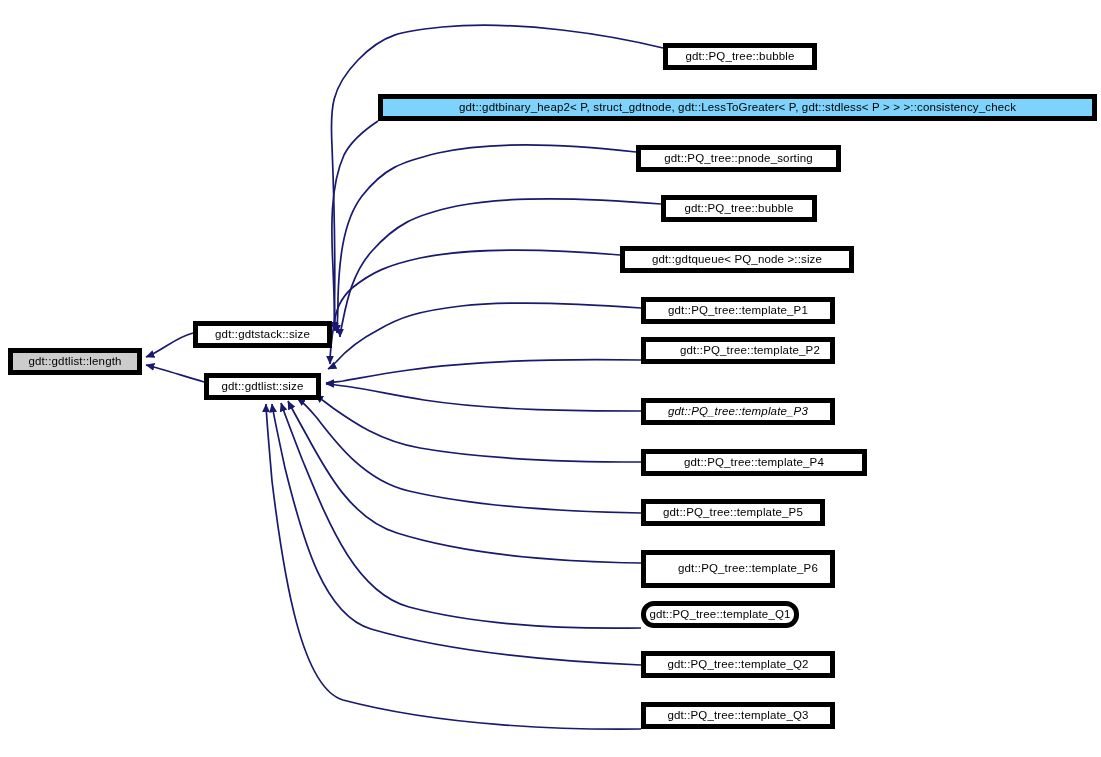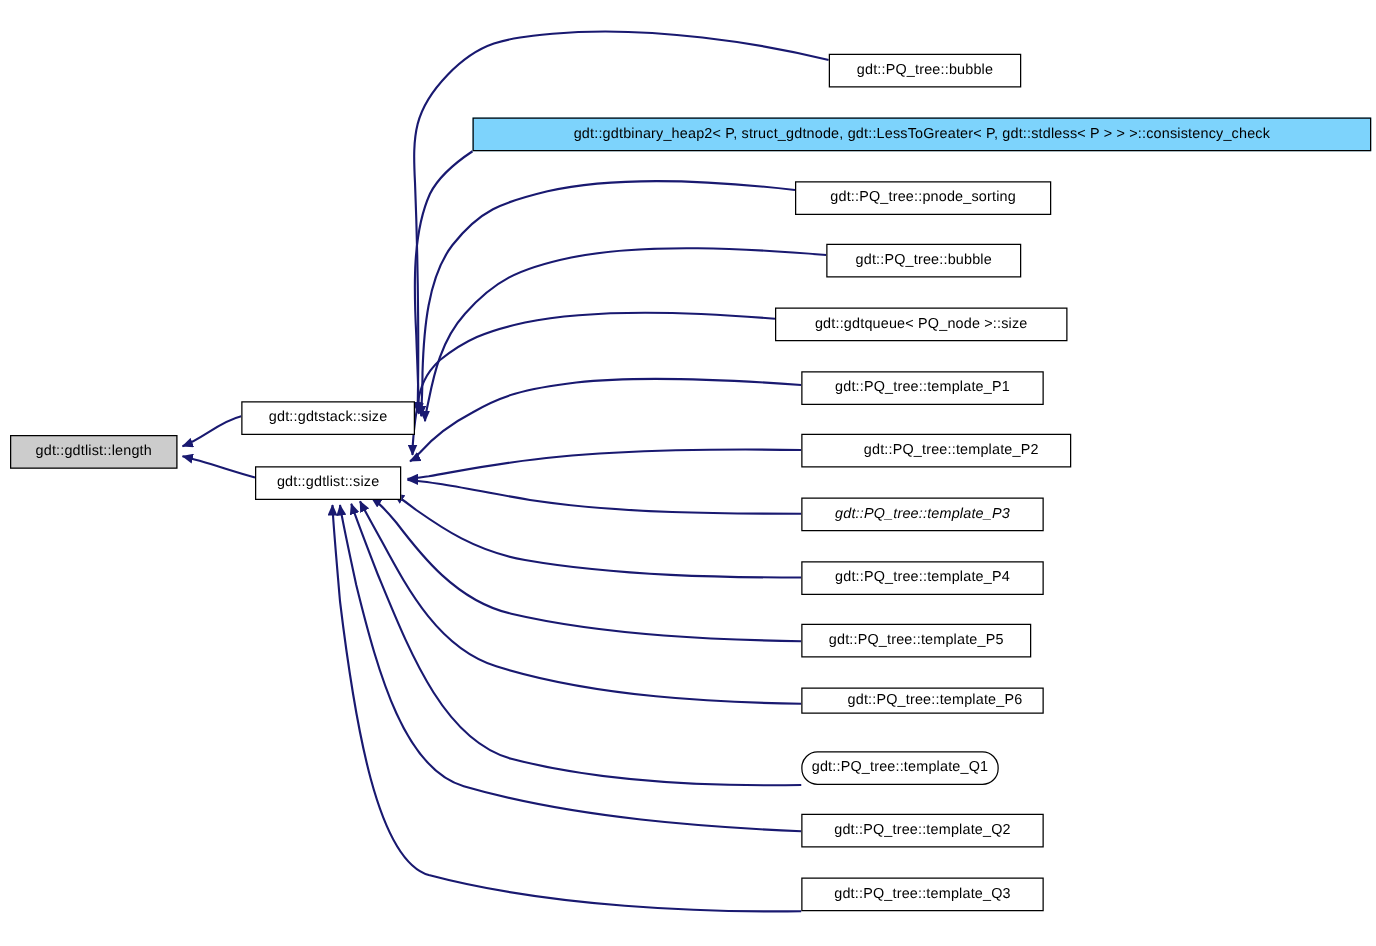--- a/index.html
+++ b/index.html
@@ -22,21 +22,21 @@
     position: absolute;
     left: 0;
     top: 0;
     width: 1101px;
     height: 757px;
     pointer-events: none;
   }
   .gnode {
     position: absolute;
     box-sizing: border-box;
-    border: 1px solid #be185d;
+    border: 5px solid #be185d;
     background: #ffffff;
     color: #000000;
     font-size: 11.5px;
     line-height: 1;
     display: flex;
     align-items: center;
     justify-content: center;
     white-space: nowrap;
     letter-spacing: 0.15px;
     z-index: 5;
@@ -101,33 +101,33 @@
       </div>
       <div class="gnode" style="left: 661px; top: 195px; width: 156px; height: 27px; border-color: rgb(0, 0, 0); background: rgb(255, 255, 255);">
         <span class="lbl">gdt::PQ_tree::bubble</span>
       </div>
       <div class="gnode" style="left: 620px; top: 246px; width: 234px; height: 27px; border-color: rgb(0, 0, 0); background: rgb(255, 255, 255);">
         <span class="lbl">gdt::gdtqueue&lt; PQ_node &gt;::size</span>
       </div>
       <div class="gnode" style="left: 641px; top: 297px; width: 194px; height: 27px; border-color: rgb(0, 0, 0); background: rgb(255, 255, 255);">
         <span class="lbl">gdt::PQ_tree::template_P1</span>
       </div>
-      <div class="gnode" style="left: 641px; top: 347px; width: 216px; height: 27px; border-color: rgb(0, 0, 0); background: rgb(255, 255, 255); padding-left: 24px;">
+      <div class="gnode" style="left: 641px; top: 337px; width: 194px; height: 27px; border-color: rgb(0, 0, 0); background: rgb(255, 255, 255); padding-left: 24px;">
         <span class="lbl">gdt::PQ_tree::template_P2</span>
       </div>
       <div class="gnode" style="left: 641px; top: 398px; width: 194px; height: 27px; border-color: rgb(0, 0, 0); background: rgb(255, 255, 255); font-style: italic;">
         <span class="lbl">gdt::PQ_tree::template_P3</span>
       </div>
-      <div class="gnode" style="left: 641px; top: 449px; width: 194px; height: 27px; border-color: rgb(0, 0, 0); background: rgb(255, 255, 255);">
+      <div class="gnode" style="left: 641px; top: 449px; width: 226px; height: 27px; border-color: rgb(0, 0, 0); background: rgb(255, 255, 255);">
         <span class="lbl">gdt::PQ_tree::template_P4</span>
       </div>
       <div class="gnode" style="left: 641px; top: 499px; width: 184px; height: 27px; border-color: rgb(0, 0, 0); background: rgb(255, 255, 255);">
         <span class="lbl">gdt::PQ_tree::template_P5</span>
       </div>
-      <div class="gnode" style="left: 641px; top: 550px; width: 194px; height: 21px; border-color: rgb(0, 0, 0); background: rgb(255, 255, 255); padding-left: 20px;">
+      <div class="gnode" style="left: 641px; top: 550px; width: 194px; height: 38px; border-color: rgb(0, 0, 0); background: rgb(255, 255, 255); padding-left: 20px;">
         <span class="lbl">gdt::PQ_tree::template_P6</span>
       </div>
       <div class="gnode" style="left: 641px; top: 601px; width: 158px; height: 27px; border-color: rgb(0, 0, 0); background: rgb(255, 255, 255); border-radius: 13px;">
         <span class="lbl">gdt::PQ_tree::template_Q1</span>
       </div>
       <div class="gnode" style="left: 641px; top: 651px; width: 194px; height: 27px; border-color: rgb(0, 0, 0); background: rgb(255, 255, 255);">
         <span class="lbl">gdt::PQ_tree::template_Q2</span>
       </div>
       <div class="gnode" style="left: 641px; top: 702px; width: 194px; height: 27px; border-color: rgb(0, 0, 0); background: rgb(255, 255, 255);">
         <span class="lbl">gdt::PQ_tree::template_Q3</span>

